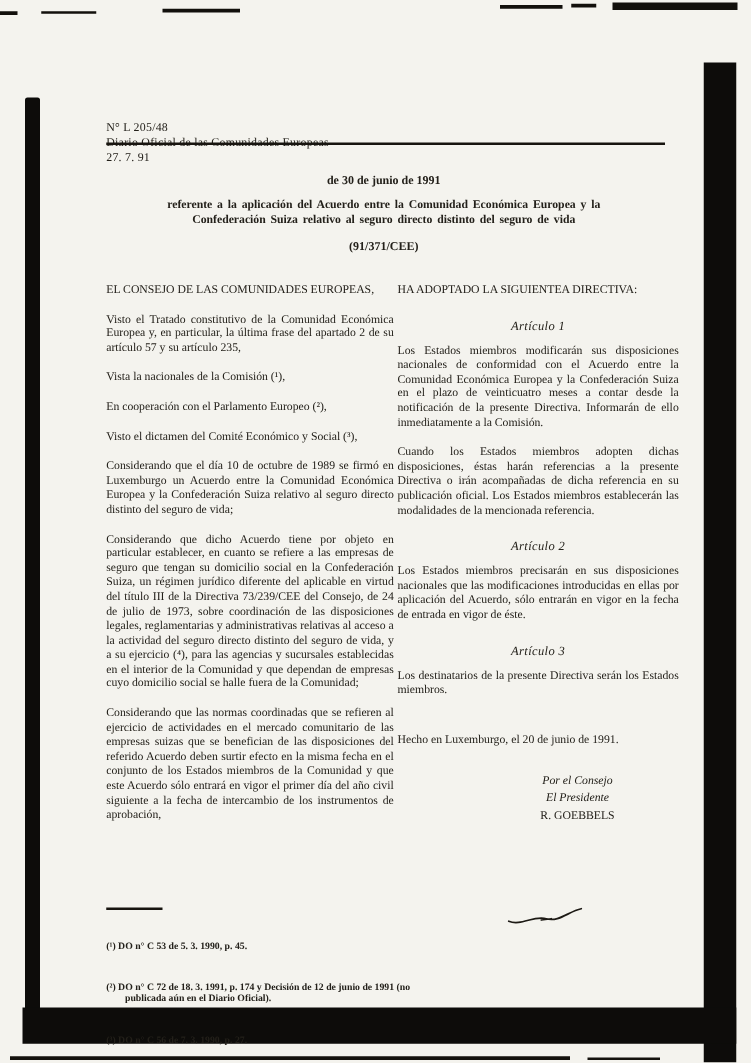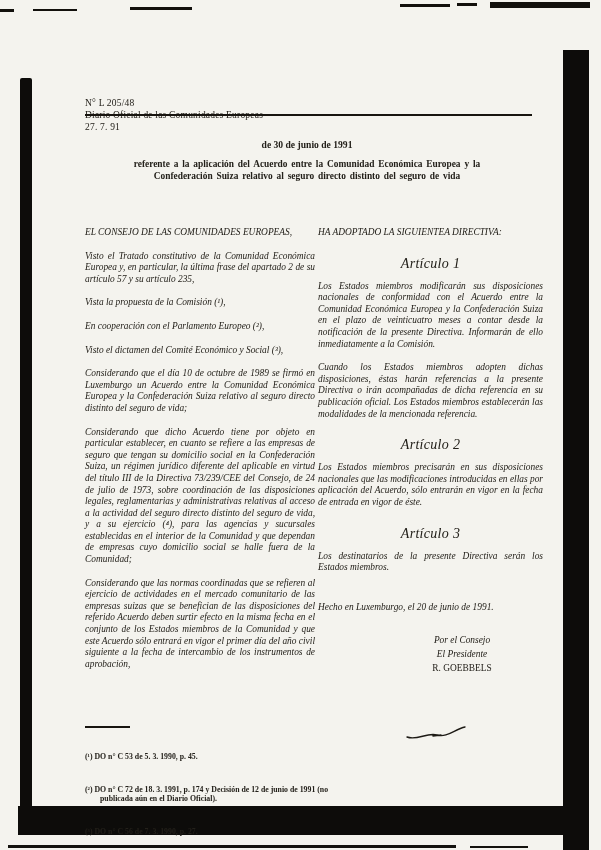--- a/index.html
+++ b/index.html
@@ -37,25 +37,24 @@
   .doc-ref{margin-top:10px;font-size:9.6px;font-weight:bold;}
 
   
   .col{position:absolute;top:227px;}
   .col-left{left:85px;width:230px;}
   .col-right{left:318px;width:225px;}
   .col p{
     margin:0 0 12px;
     font-size:9.4px;line-height:11.6px;
     text-align:justify;
-    font-style:italic;
   }
   .article-heading{
     margin:17px 0 9px;
-    font-size:14px;font-weight:normal;font-style:italic;
+    font-size:10px;font-weight:normal;font-style:italic;
     text-align:center;letter-spacing:.3px;
   }
   .closing{margin-top:28px !important;text-align:left !important;}
   .signature{margin:20px 6px 0 auto;width:150px;text-align:center;font-size:9.4px;line-height:14px;}
   .signature .it{font-style:italic;text-align:center;}
 
   
   .footnotes{position:absolute;left:85px;top:702px;width:262px;}
   .footnote-rule{width:30px;height:1.5px;background:#17140f;margin-bottom:4px;}
   .footnotes div{
@@ -85,26 +84,27 @@
   <div class="header-row">
     <span>N° L 205/48</span>
     <span>Diario Oficial de las Comunidades Europeas</span>
     <span>27. 7. 91</span>
   </div>
   <div class="header-rule"></div>
 
   <div class="title-block">
     <div class="doc-date">de 30 de junio de 1991</div>
     <div class="doc-subject">referente a la aplicación del Acuerdo entre la Comunidad Económica Europea y la Confederación Suiza relativo al seguro directo distinto del seguro de vida</div>
+    <div class="doc-ref">(91/371/CEE)</div>
   </div>
 
   <div class="col col-left">
     <p>EL CONSEJO DE LAS COMUNIDADES EUROPEAS,</p>
     <p>Visto el Tratado constitutivo de la Comunidad Económica Europea y, en particular, la última frase del apartado 2 de su artículo 57 y su artículo 235,</p>
-    <p>Vista la propuesta de la Comisión (¹),</p>
+    <p>Vista la nacionales de la Comisión (¹),</p>
     <p>En cooperación con el Parlamento Europeo (²),</p>
     <p>Visto el dictamen del Comité Económico y Social (³),</p>
     <p>Considerando que el día 10 de octubre de 1989 se firmó en Luxemburgo un Acuerdo entre la Comunidad Económica Europea y la Confederación Suiza relativo al seguro directo distinto del seguro de vida;</p>
     <p>Considerando que dicho Acuerdo tiene por objeto en particular establecer, en cuanto se refiere a las empresas de seguro que tengan su domicilio social en la Confederación Suiza, un régimen jurídico diferente del aplicable en virtud del título III de la Directiva 73/239/CEE del Consejo, de 24 de julio de 1973, sobre coordinación de las disposiciones legales, reglamentarias y administrativas relativas al acceso a la actividad del seguro directo distinto del seguro de vida, y a su ejercicio (⁴), para las agencias y sucursales establecidas en el interior de la Comunidad y que dependan de empresas cuyo domicilio social se halle fuera de la Comunidad;</p>
     <p>Considerando que las normas coordinadas que se refieren al ejercicio de actividades en el mercado comunitario de las empresas suizas que se benefician de las disposiciones del referido Acuerdo deben surtir efecto en la misma fecha en el conjunto de los Estados miembros de la Comunidad y que este Acuerdo sólo entrará en vigor el primer día del año civil siguiente a la fecha de intercambio de los instrumentos de aprobación,</p>
   </div>
 
   <div class="col col-right">
     <p>HA ADOPTADO LA SIGUIENTEA DIRECTIVA:</p>
 

